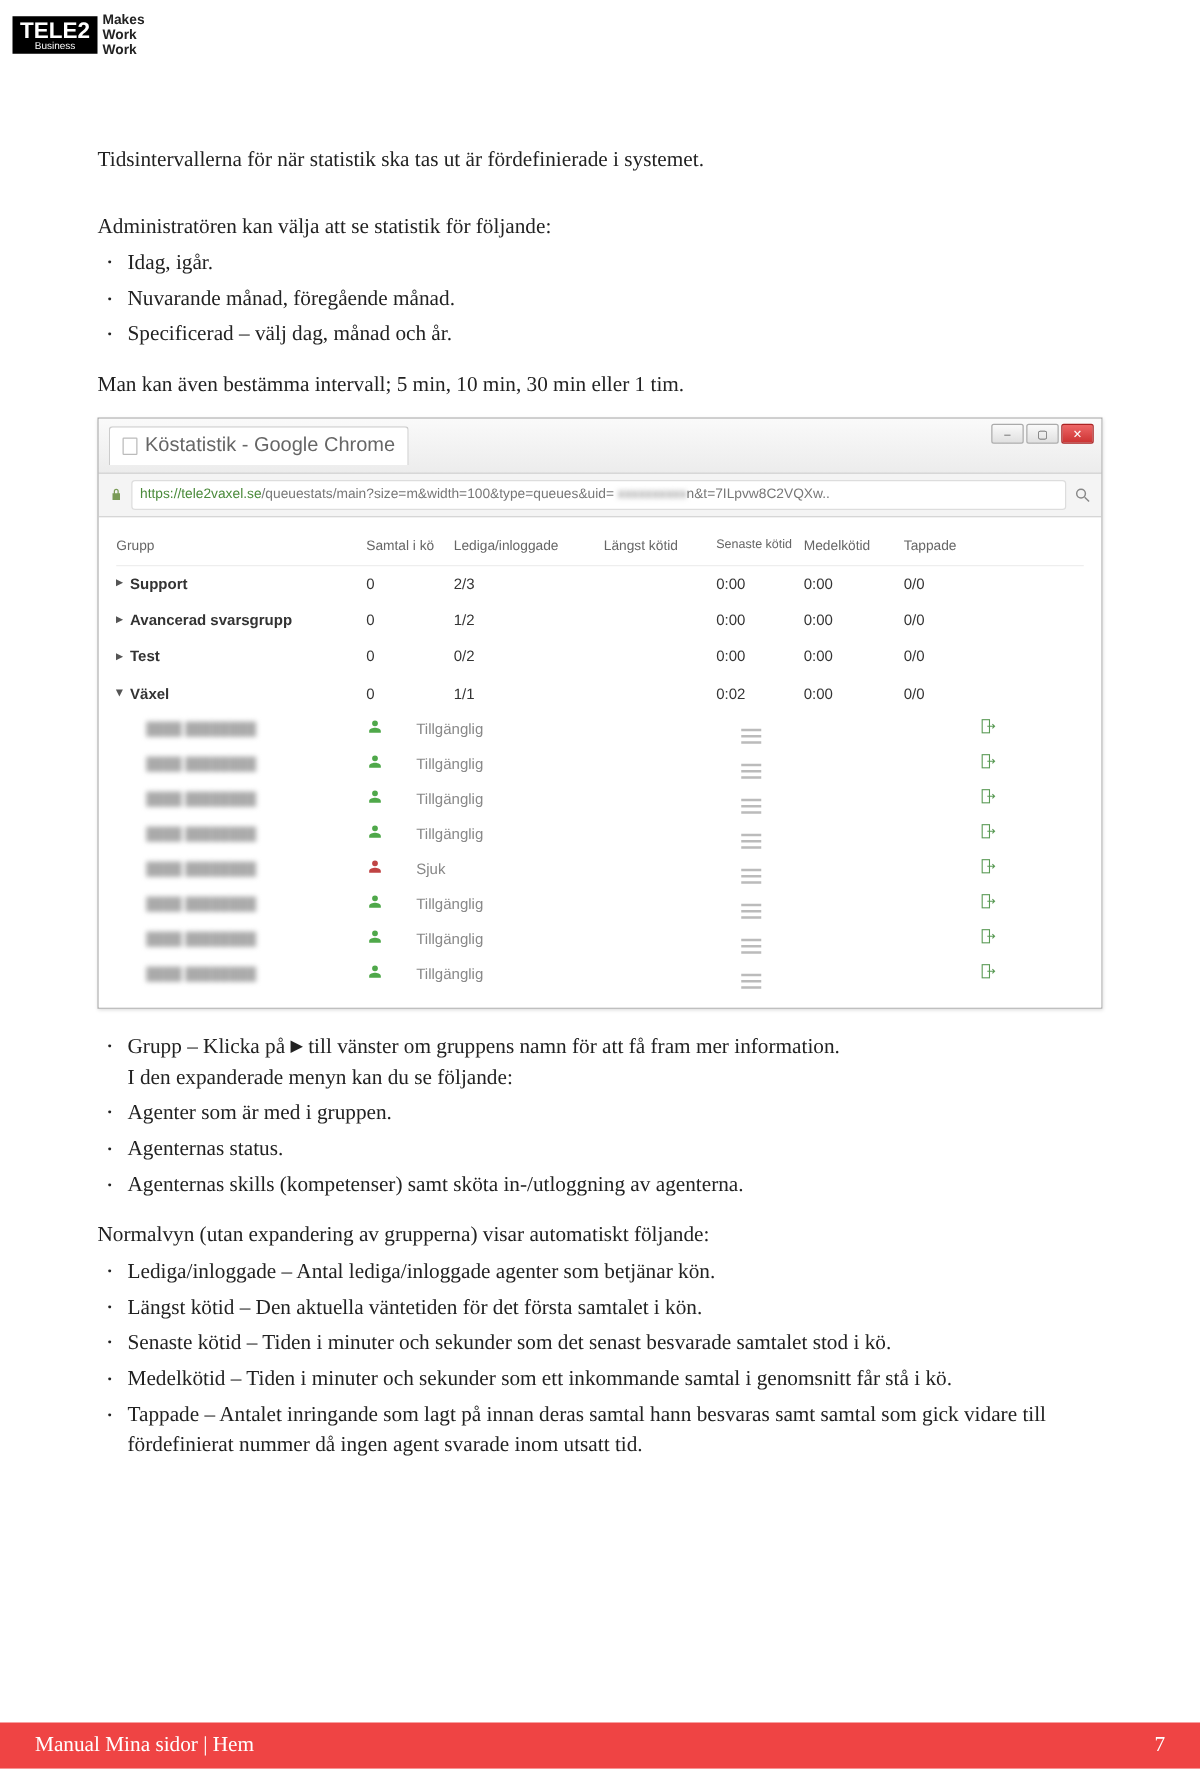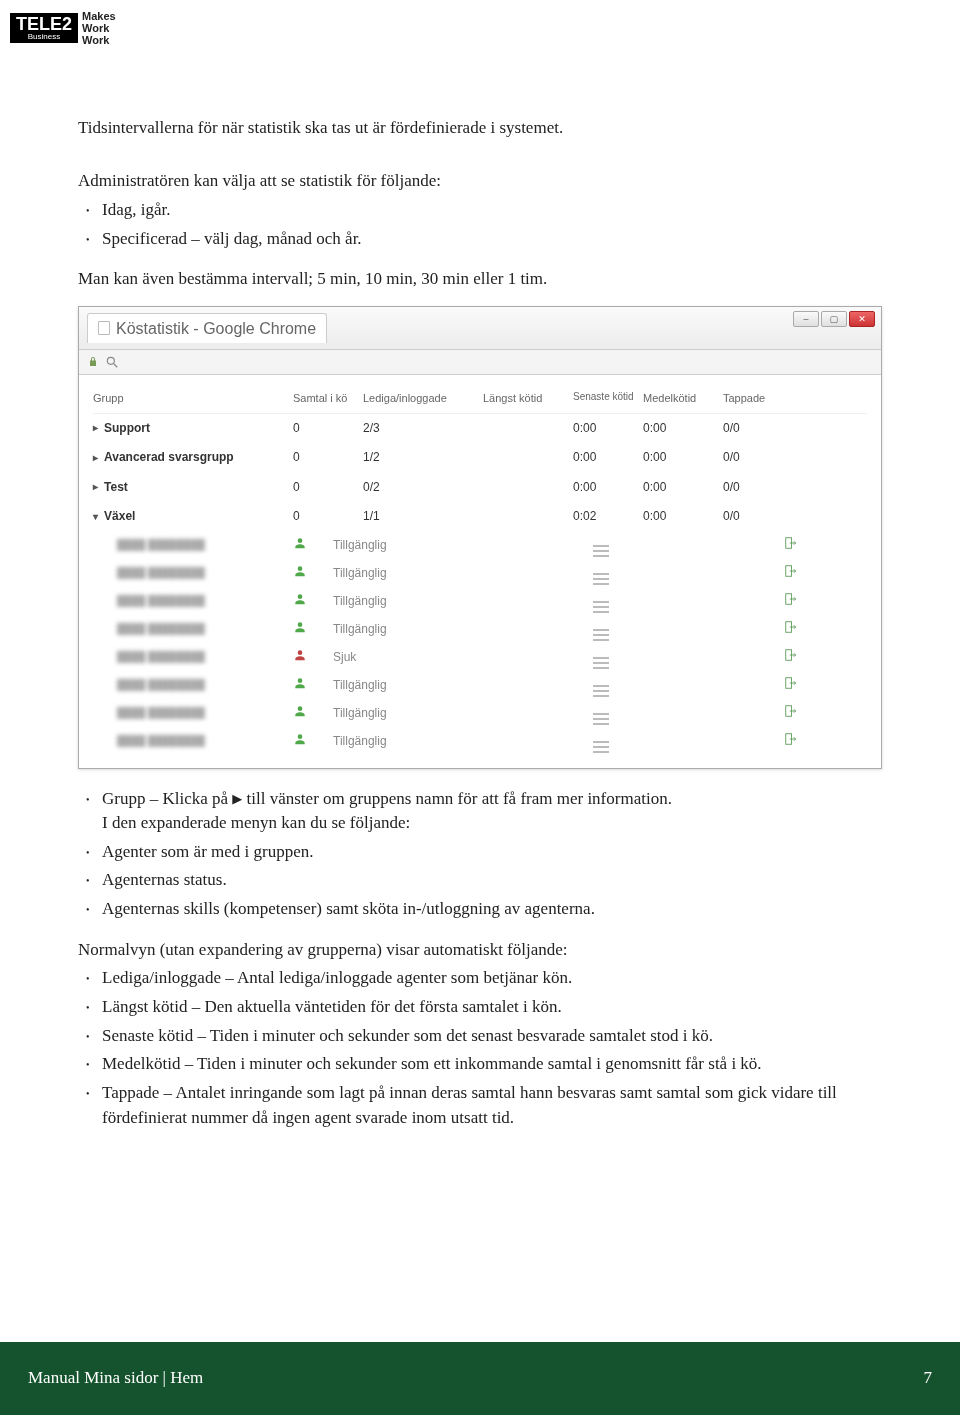--- a/index.html
+++ b/index.html
@@ -34,21 +34,21 @@
 .tri{font-size:10px;color:#555}
 .agent-row{display:grid;grid-template-columns:200px 40px 260px 50px 140px 70px;font-size:12px;color:#888;padding:3px 0;align-items:center}
 .blur{filter:blur(2px);color:#aaa;font-size:10px}
 .presence{width:14px;height:14px}
 .lines{width:16px;height:12px;display:inline-flex;flex-direction:column;justify-content:space-between}
 .lines span{height:2px;background:#bbb;width:100%}
 .door{width:16px;height:14px}
 .grupp-line{margin-top:6px}
 .grupp-line .play{font-size:13px;vertical-align:1px}
 .sect2{margin-top:14px}
-.footer{position:absolute;bottom:0;left:0;right:0;background:#14532d;color:#fff;padding:24px 28px;display:flex;justify-content:space-between;font-family:Georgia,serif;font-size:17px}
+.footer{position:absolute;bottom:0;left:0;right:0;background:#ef4444;color:#fff;padding:6px 28px;display:flex;justify-content:space-between;font-family:Georgia,serif;font-size:17px}
 </style>
 </head>
 <body>
 
 <div class="logo">
   <div class="logo-tele2">
     <span>TELE2</span>
     <span class="sub">Business</span>
   </div>
   <div class="logo-mww">
@@ -58,20 +58,21 @@
   </div>
 </div>
 
 <div class="content">
 
   <p>Tidsintervallerna för när statistik ska tas ut är fördefinierade i systemet.</p>
   <br>
   <p class="bold">Administratören kan välja att se statistik för följande:</p>
   <ul class="bullets">
     <li>Idag, igår.</li>
+    <li>Nuvarande månad, föregående månad.</li>
     <li>Specificerad – välj dag, månad och år.</li>
   </ul>
 
   <div class="intervals">
     <p><span class="bold">Man kan även bestämma intervall;</span><span>  5 min, 10 min, 30 min eller 1 tim.</span></p>
   </div>
 
   
   <div class="screenshot">
     <div class="ss-titlebar">
@@ -82,20 +83,21 @@
       <div class="ss-winbtns">
         <div class="ss-winbtn">–</div>
         <div class="ss-winbtn">▢</div>
         <div class="ss-winbtn close">✕</div>
       </div>
     </div>
     <div class="ss-addr">
       <svg class="ss-lock" viewBox="0 0 24 24">
           <path fill="#7a9b57" d="M12 2a4 4 0 0 0-4 4v3H6v11h12V9h-2V6a4 4 0 0 0-4-4zm-2 4a2 2 0 1 1 4 0v3h-4V6z"></path>
         </svg>
+      <div class="ss-url"><span class="green">https://tele2vaxel.se</span><span>/queuestats/main?size=m&amp;width=100&amp;type=queues&amp;uid= </span><span style="filter:blur(2px)">xxxxxxxxxx</span><span>n&amp;t=7ILpvw8C2VQXw..</span></div>
       <svg class="ss-mag" viewBox="0 0 24 24">
           <circle cx="10" cy="10" r="6" fill="none" stroke="#888" stroke-width="2"></circle>
           <line x1="15" y1="15" x2="21" y2="21" stroke="#888" stroke-width="2"></line>
         </svg>
     </div>
     <div class="ss-body">
       <div class="ss-hdr">
         <div>Grupp</div>
         <div>Samtal i kö</div>
         <div>Lediga/inloggade</div>

